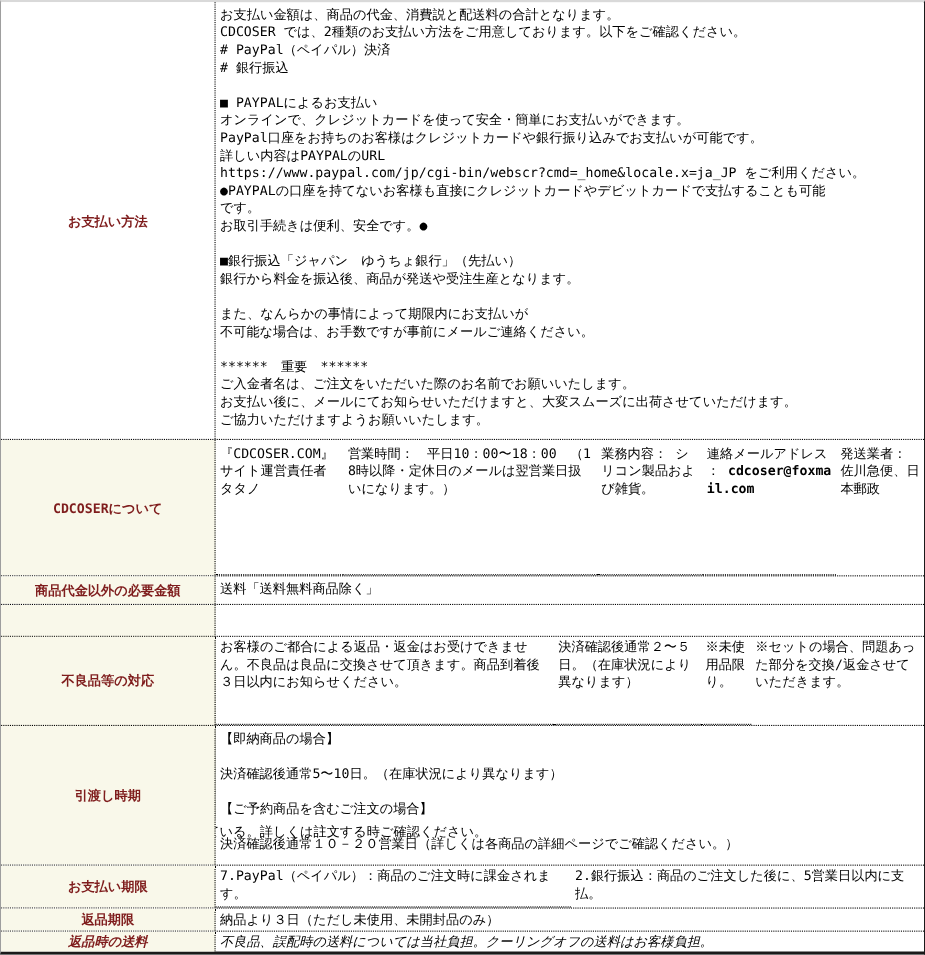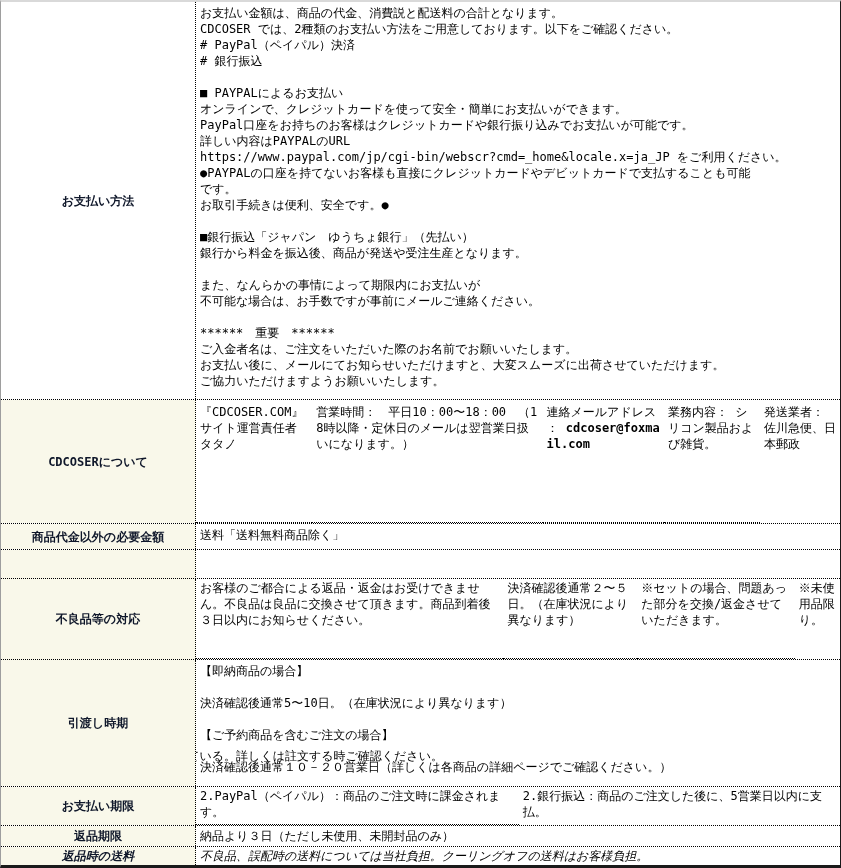--- a/index.html
+++ b/index.html
@@ -16,21 +16,21 @@
     border-bottom:3px solid #1a1a1a;
     display:flex; flex-direction:column;
     background:#ffffff;
   }
   .row { display:flex; border-top:1px dotted #000; box-sizing:border-box; }
   .row:first-child { border-top:none; }
   .label-cell {
     flex:0 0 195px; width:195px; box-sizing:border-box;
     border-right:1px dotted #000;
     display:flex; align-items:center; justify-content:center;
-    text-align:center; font-weight:bold; color:#0f172a;
+    text-align:center; font-weight:bold; color:#7f1d1d;
     background:#f9f8ea; padding:2px;
   }
   .row-payment-method .label-cell { background:#ffffff; }
   .content-cell { flex:1 1 auto; min-width:0; box-sizing:border-box; }
   .content-cell.stack { display:flex; flex-direction:row; }
   .text-block { white-space:pre-wrap; word-break:break-all; padding:3px 2px 3px 4px; }
   .subrow {
     border-bottom:1px dotted #000; box-sizing:border-box;
     padding:4px 2px 3px 4px; white-space:pre-wrap; word-break:break-all;
     flex:1 1 auto; display:block;
@@ -86,22 +86,22 @@
     </div>
   </div>
 
   <div class="row row-about">
     <div class="label-cell">
       <span>CDCOSERについて</span>
     </div>
     <div class="content-cell stack">
       <div class="subrow">『CDCOSER.COM』　サイト運営責任者　タタノ</div>
       <div class="subrow">営業時間：　平日10：00〜18：00　（18時以降・定休日のメールは翌営業日扱いになります。）</div>
+      <div class="subrow">業務内容： シリコン製品および雑貨。</div>
       <div class="subrow"><span>連絡メールアドレス ： </span><span class="email-bold">cdcoser@foxmail.com</span></div>
-      <div class="subrow">業務内容： シリコン製品および雑貨。</div>
       <div class="subrow">発送業者： 佐川急便、日本郵政</div>
     </div>
   </div>
 
   <div class="row row-extra-fees">
     <div class="label-cell">
       <span>商品代金以外の必要金額</span>
     </div>
     <div class="content-cell">
       <div class="text-block">送料「送料無料商品除く」</div>
@@ -117,22 +117,22 @@
     </div>
   </div>
 
   <div class="row row-defective">
     <div class="label-cell">
       <span>不良品等の対応</span>
     </div>
     <div class="content-cell stack">
       <div class="subrow tight">お客様のご都合による返品・返金はお受けできません。不良品は良品に交換させて頂きます。商品到着後３日以内にお知らせください。</div>
       <div class="subrow tight">決済確認後通常２〜５日。（在庫状況により異なります）</div>
+      <div class="subrow tight">※未使用品限り。</div>
       <div class="subrow tight">※セットの場合、問題あった部分を交換/返金させていただきます。</div>
-      <div class="subrow tight">※未使用品限り。</div>
     </div>
   </div>
 
   <div class="row row-delivery-time">
     <div class="label-cell">
       <span>引渡し時期</span>
     </div>
     <div class="content-cell">
       <div class="text-block">【即納商品の場合】
 
@@ -142,21 +142,21 @@
 
 決済確認後通常１０－２０営業日（詳しくは各商品の詳細ページでご確認ください。）</div>
     </div>
   </div>
 
   <div class="row row-payment-deadline">
     <div class="label-cell">
       <span>お支払い期限</span>
     </div>
     <div class="content-cell stack">
-      <div class="subrow tight">2.PayPal（ペイパル）：商品のご注文時に課金されます。</div>
+      <div class="subrow tight">7.PayPal（ペイパル）：商品のご注文時に課金されます。</div>
       <div class="subrow tight">2.銀行振込：商品のご注文した後に、5営業日以内に支払。</div>
     </div>
   </div>
 
   <div class="row row-return-deadline">
     <div class="label-cell">
       <span>返品期限</span>
     </div>
     <div class="content-cell">
       <div class="text-block" style="padding-top:2px;padding-bottom:2px;">納品より３日（ただし未使用、未開封品のみ）</div>

